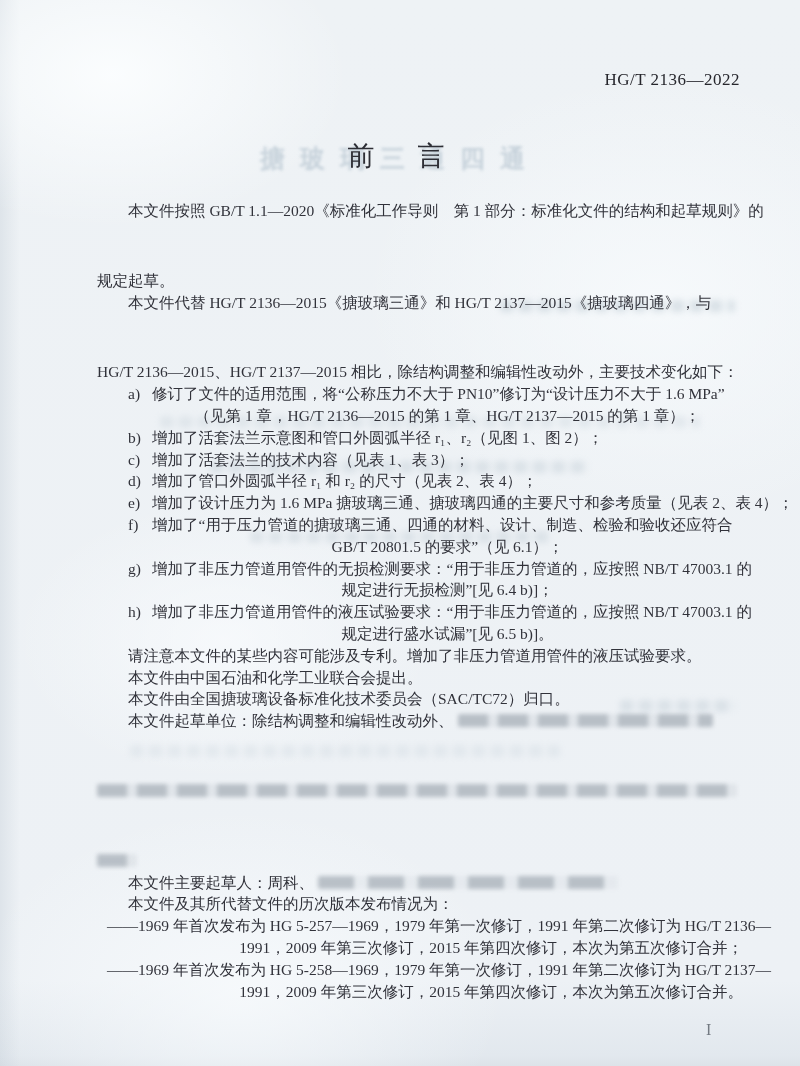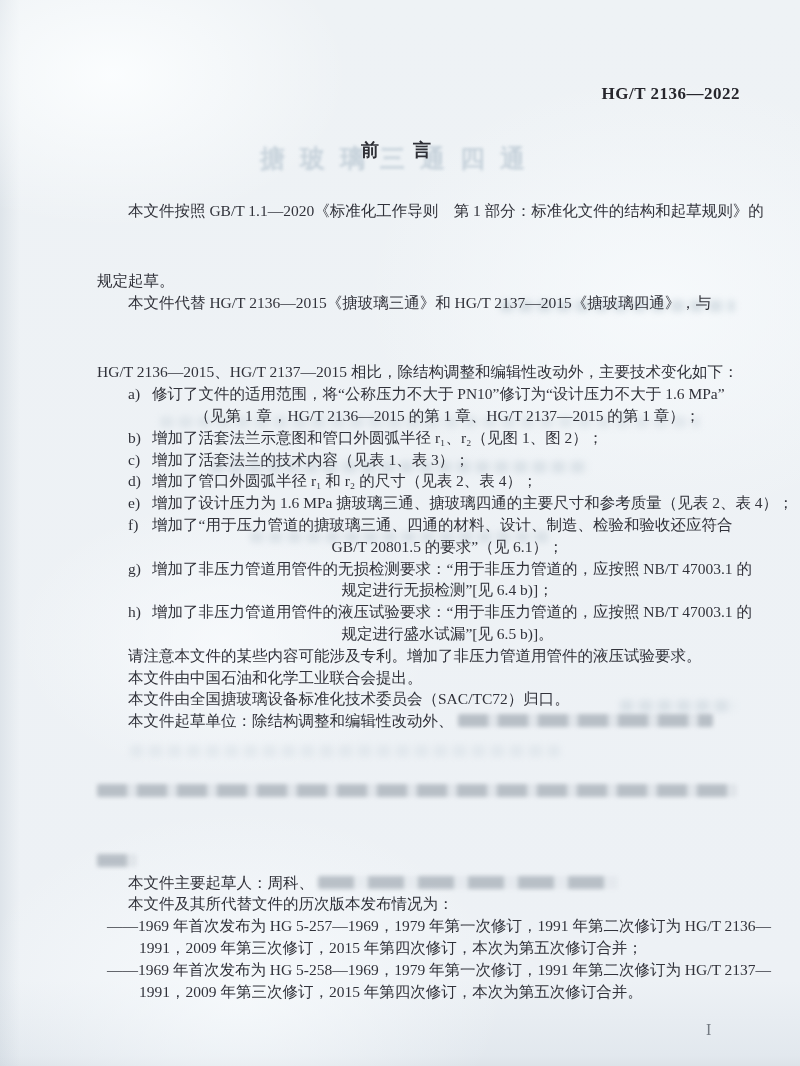--- a/index.html
+++ b/index.html
@@ -14,42 +14,42 @@
     background:
       radial-gradient(ellipse 340px 220px at 14% 7%, rgba(252,254,255,.9) 0%, rgba(252,254,255,0) 70%),
       radial-gradient(ellipse 420px 320px at 82% 28%, rgba(248,251,253,.8) 0%, rgba(248,251,253,0) 70%),
       radial-gradient(ellipse 300px 200px at 28% 60%, rgba(250,252,254,.7) 0%, rgba(250,252,254,0) 70%),
       radial-gradient(ellipse 380px 260px at 30% 93%, rgba(248,251,253,.8) 0%, rgba(248,251,253,0) 70%),
       linear-gradient(90deg, rgba(203,212,220,.45) 0%, rgba(203,212,220,0) 2.5%),
       linear-gradient(180deg, #eef2f5 0%, #edf1f5 92%, #e2e8ee 99%, #dde3e9 100%);
   }
   .doc-code{
     position:absolute;top:70px;right:60px;
-    font-weight:bold;font-size:17px;letter-spacing:.5px;color:#26262c;margin-top:14px;
+    font-weight:normal;font-size:17px;letter-spacing:.5px;color:#26262c;
   }
   .title-wrap{position:absolute;top:138px;left:0;width:800px;height:40px;text-align:center;}
   .title-ghost{
     position:absolute;top:4px;left:0;width:100%;text-align:center;
     font-size:25px;letter-spacing:15px;color:#b9c7d2;
     filter:blur(1.6px);opacity:.75;font-weight:bold;
   }
   .title{
     position:relative;z-index:1;
-    font-size:18px;font-weight:bold;letter-spacing:8px;color:#2d2e35;
+    font-size:27px;font-weight:normal;letter-spacing:8px;color:#2d2e35;
   }
   .body-col{
     position:absolute;top:200px;left:97px;width:646px;
     font-size:15.5px;color:#31323a;
   }
   .ln{height:21.8px;line-height:21.8px;white-space:nowrap;}
   .p1{padding-left:31px;}
   .p0{padding-left:0;margin-top:48px;}
   .lic{padding-left:55px;text-align:center;}
   .dash{padding-left:10px;}
-  .dashc{padding-left:42px;}
+  .dashc{padding-left:42px;text-align:right;}
   .lbl{display:inline-block;width:24px;margin-left:31px;}
   .redact{
     display:inline-block;height:13px;vertical-align:-1px;border-radius:2px;
     background:repeating-linear-gradient(90deg,#8d97a1 0 30px, rgba(141,151,161,.25) 30px 40px);
     filter:blur(2.2px);opacity:.55;
   }
   .redact.names{
     background:repeating-linear-gradient(90deg,#8d97a1 0 36px, rgba(141,151,161,.15) 36px 50px);
   }
   .ghost{

